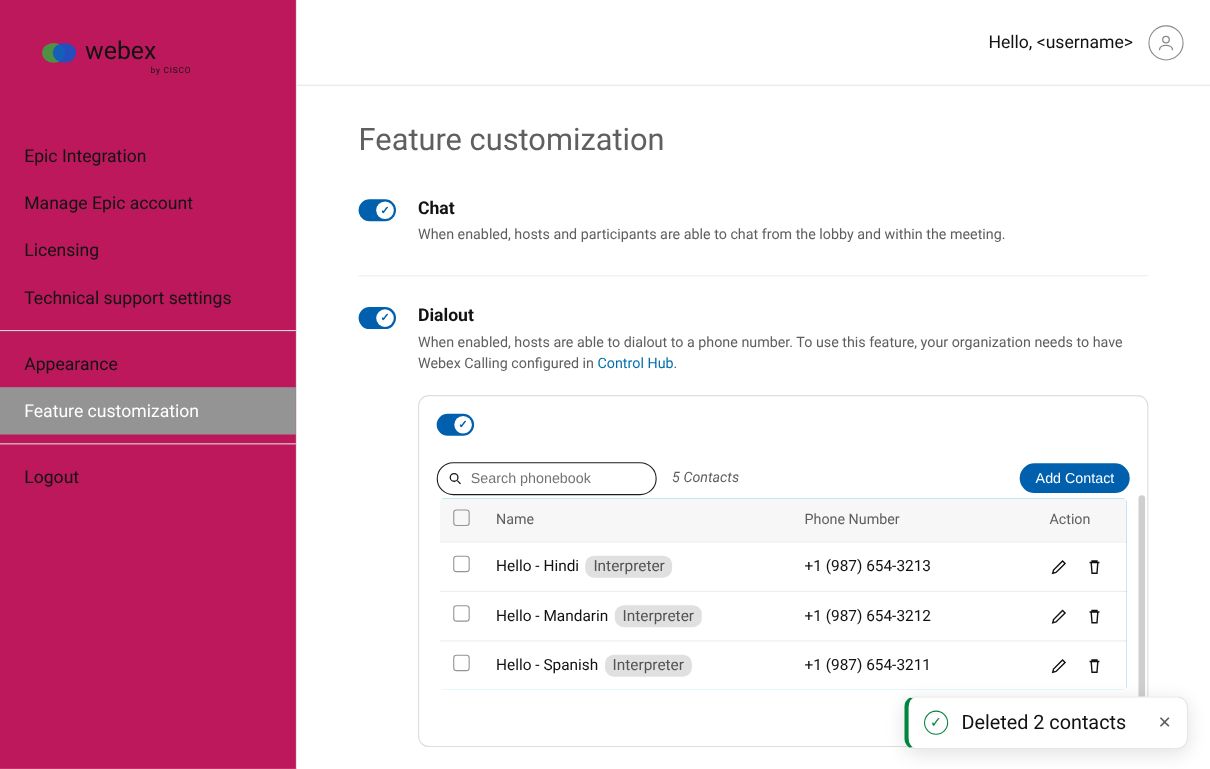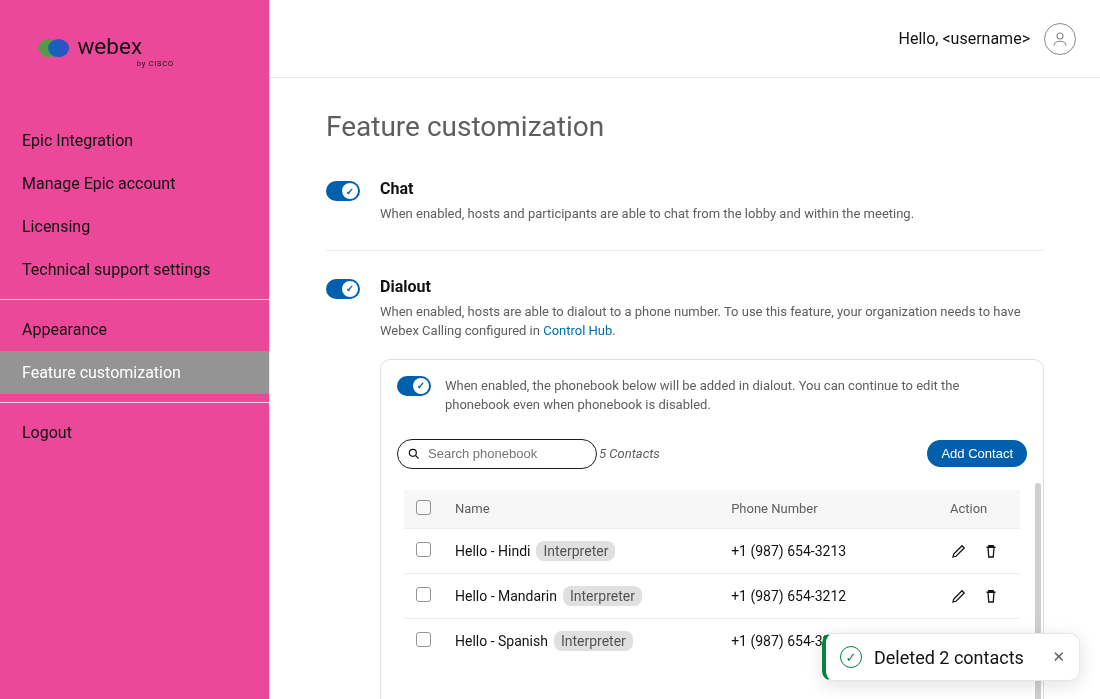--- a/index.html
+++ b/index.html
@@ -17,21 +17,21 @@
       overflow: hidden;
       position: relative;
     }
     .layout {
       display: flex;
       width: 100%;
       height: 100%;
     }
     .sidebar {
       width: 270px;
-      background: #ec4899;
+      background: #be185d;
       border-right: 1px solid #e6e6e6;
       display: flex;
       flex-direction: column;
       flex-shrink: 0;
     }
     .logo-area {
       padding: 30px 20px 24px 36px;
     }
     .logo-svg {
       width: 158px;
@@ -179,22 +179,21 @@
       margin-bottom: 6px;
     }
     .phonebook-desc {
       font-size: 13px;
       color: #5e5e5e;
       line-height: 1.5;
     }
     .search-row {
       display: flex;
       align-items: center;
-      gap: 2px;
-      margin-bottom: 14px;
+      gap: 14px;
     }
     .search-box {
       position: relative;
       width: 200px;
     }
     .search-box input {
       width: 100%;
       height: 30px;
       border: 1px solid #1c1c1c;
       border-radius: 16px;
@@ -224,21 +223,21 @@
       padding: 6px 14px;
       font-size: 13px;
       cursor: pointer;
     }
     .table-wrap {
       position: relative;
     }
     .ptable {
       width: 100%;
       border-collapse: collapse;
-      border: 7px solid #0ea5e9;
+      border: 3px solid #0ea5e9;
       border-radius: 6px;
       overflow: hidden;
     }
     .ptable th {
       background: #f7f7f7;
       text-align: left;
       font-weight: 400;
       font-size: 13px;
       color: #5e5e5e;
       padding: 10px 12px;
@@ -399,21 +398,20 @@
         <div class="feature-body">
           <div class="feature-title">Dialout</div>
           <div class="feature-desc">
             <span>When enabled, hosts are able to dialout to a phone number. To use this feature, your organization needs to have Webex Calling configured in </span><a href="#">Control Hub</a><span>.</span>
           </div>
 
           <div class="phonebook-card">
             <div class="phonebook-header">
               <span class="toggle"></span>
               <div>
-                <div class="phonebook-desc">When enabled, the phonebook below will be added in dialout. You can continue to edit the phonebook even when phonebook is disabled.</div>
               </div>
             </div>
 
             <div class="search-row">
               <div class="search-box">
                 <svg class="search-icon" viewBox="0 0 24 24" fill="none" stroke="#121212" stroke-width="2">
                   <circle cx="10" cy="10" r="6"></circle>
                   <line x1="15" y1="15" x2="20" y2="20"></line>
                 </svg>
                 <input type="text" placeholder="Search phonebook" style="">

